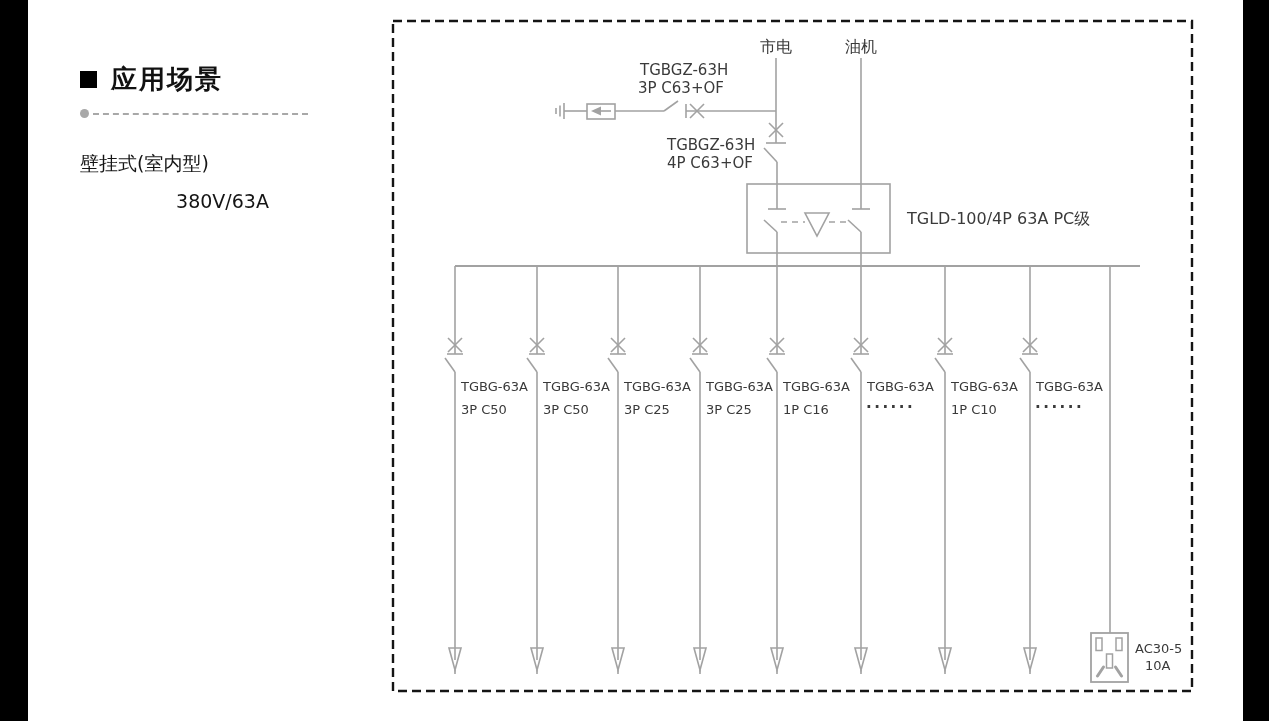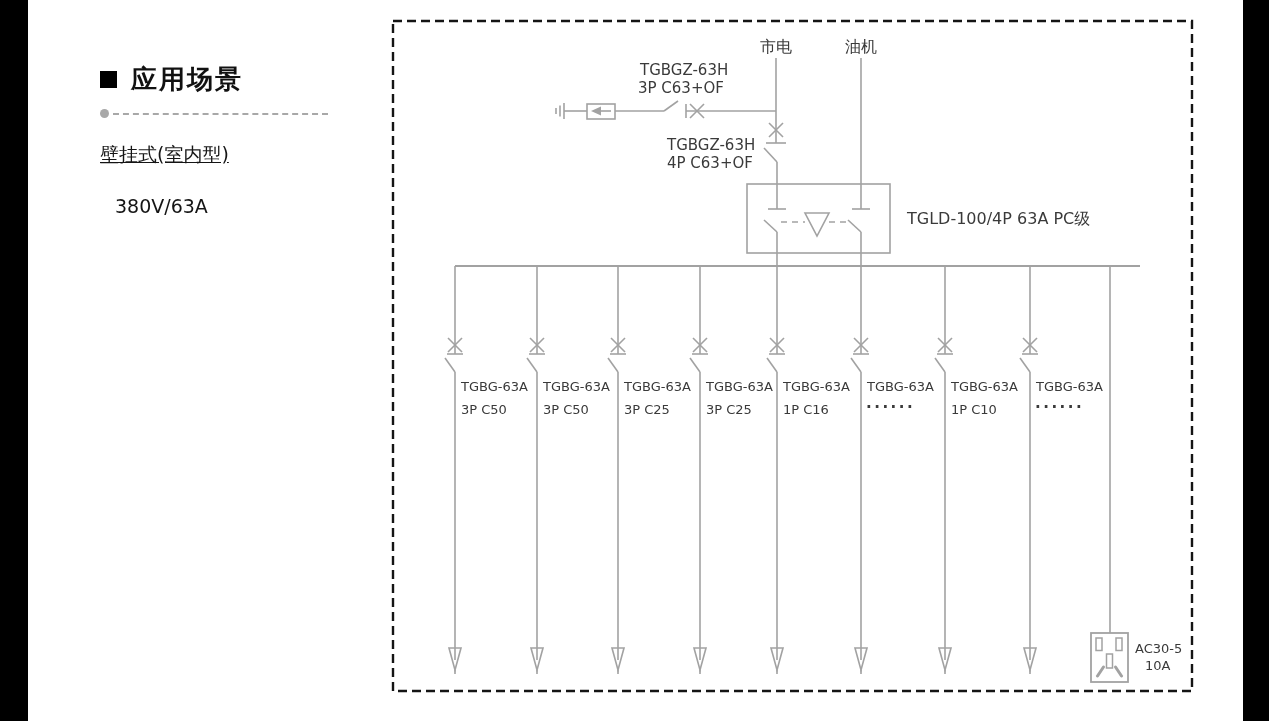--- a/index.html
+++ b/index.html
@@ -5,30 +5,30 @@
   html,body{margin:0;padding:0;}
   body{
     width:1269px;height:721px;position:relative;overflow:hidden;
     background:#ffffff;font-family:"DejaVu Sans","Liberation Sans",sans-serif;
   }
   .edge-bar{position:absolute;top:0;height:100%;background:#000;}
   .edge-bar.left{left:0;width:28px;}
   .edge-bar.right{right:0;width:26px;}
 
   
-  .sidebar{position:absolute;left:100px;top:62px;width:270px;color:#151515;}
+  .sidebar{position:absolute;left:80px;top:62px;width:270px;color:#151515;}
   .title-row{display:flex;align-items:center;gap:14px;height:34px;}
   .bullet{width:17px;height:17px;background:#000;display:inline-block;flex:0 0 auto;}
   .section-title{margin:0;font-size:26px;font-weight:bold;letter-spacing:2px;color:#111;}
   .sep{display:flex;align-items:center;margin-top:13px;width:228px;}
   .sep-dot{width:9px;height:9px;border-radius:50%;background:#a8a8a8;flex:0 0 auto;}
   .sep-dash{flex:1;border-top:2px dashed #a8a8a8;margin-left:4px;}
   .side-line{font-size:19px;line-height:1;}
-  .side-line.l1{margin-top:27px;padding-left:0;text-decoration:underline;}
-  .side-line.l2{margin-top:33px;padding-left:15px;}
+  .side-line.l1{margin-top:36px;padding-left:0;}
+  .side-line.l2{margin-top:19px;padding-left:15px;text-align:center;}
   .side-line.l3{margin-top:19px;padding-left:25px;}
 
   
   svg{position:absolute;left:0;top:0;}
   .ln{stroke:var(--line,#a2a2a2);stroke-width:1.6;fill:none;}
   .ln2{stroke:var(--line,#a2a2a2);stroke-width:2.2;fill:none;}
   .fillgray{fill:var(--line,#a2a2a2);stroke:none;}
   .dash{stroke-dasharray:6 5;}
   .pin{stroke:var(--line,#a2a2a2);stroke-width:1.5;fill:none;}
   .pin-thick{stroke:var(--line,#a2a2a2);stroke-width:3;fill:none;stroke-linecap:round;}

